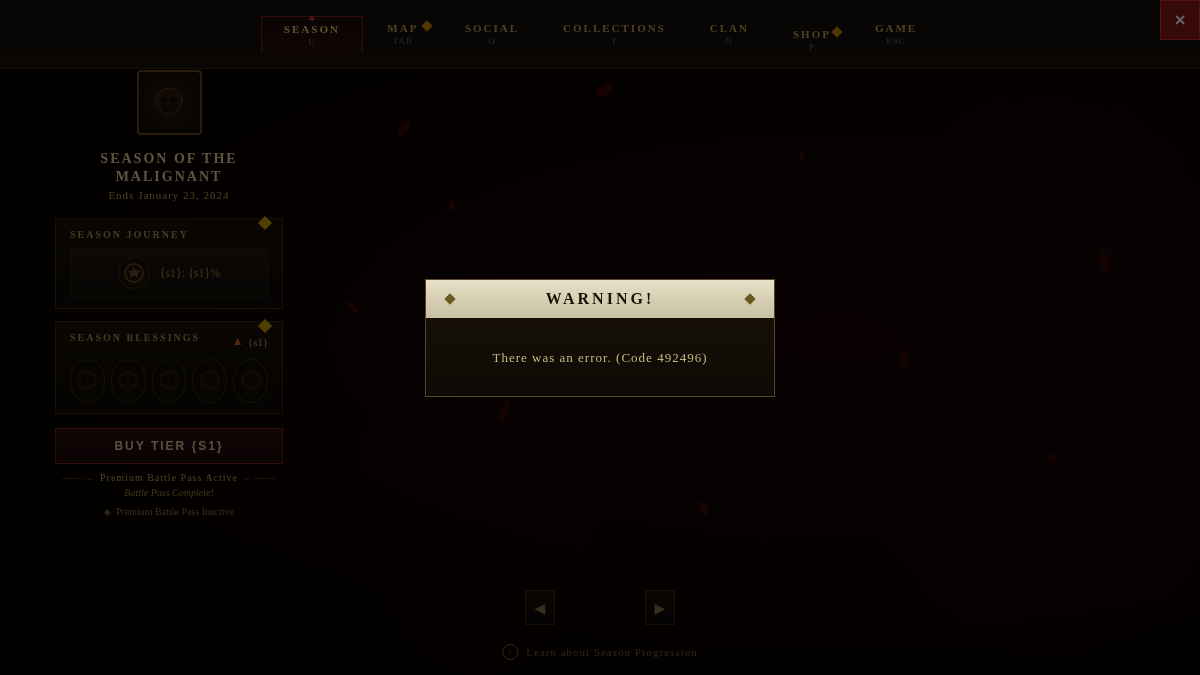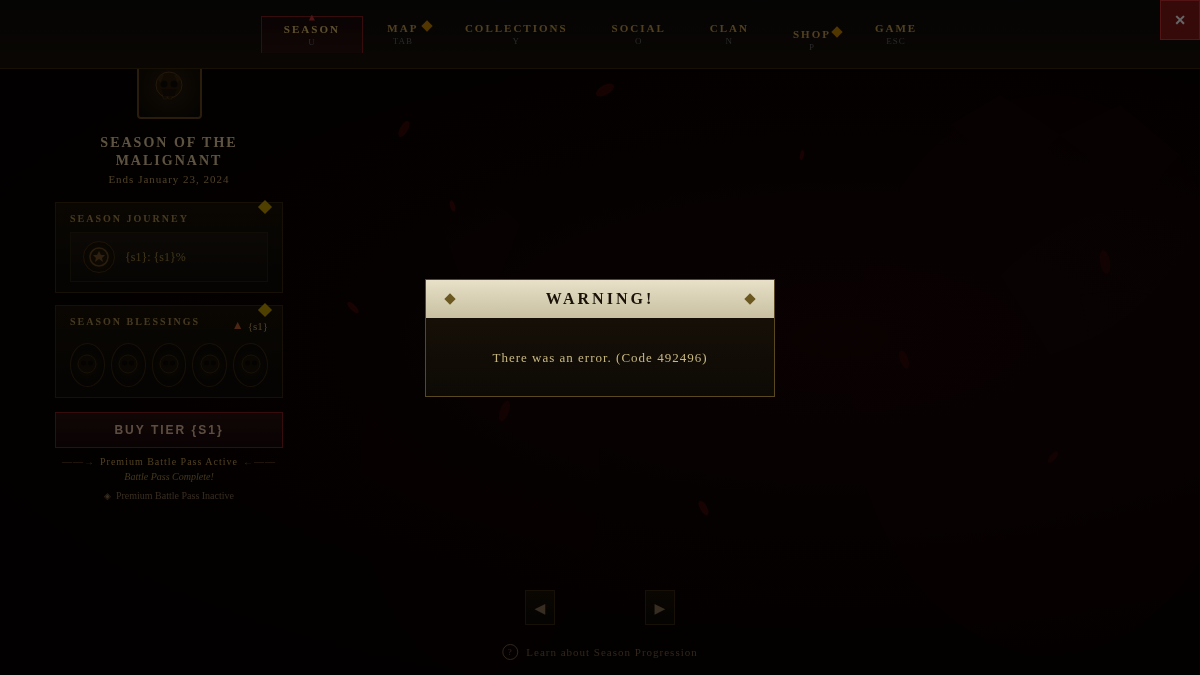--- a/index.html
+++ b/index.html
@@ -120,21 +120,21 @@
 
     .close-btn-x {
       color: #fff;
       font-size: 14px;
       font-weight: bold;
     }
 
     
     .left-panel {
       position: absolute;
-      top: 39px;
+      top: 55px;
       left: 35px;
       width: 248px;
       z-index: 5;
       padding-left: 20px;
     }
 
     
     .char-icon {
       display: flex;
       justify-content: center;
@@ -212,20 +212,21 @@
     }
 
     
     .journey-row {
       display: flex;
       align-items: center;
       gap: 10px;
       background: linear-gradient(180deg, #1e1610 0%, #120e08 100%);
       border: 1px solid #2a2010;
       padding: 8px 12px;
+      justify-content: center;
     }
 
     .journey-icon {
       width: 32px;
       height: 32px;
       background: radial-gradient(circle, #2a1a08 0%, #0d0a05 100%);
       border: 1px solid #4a3010;
       border-radius: 50%;
       display: flex;
       align-items: center;
@@ -517,26 +518,26 @@
   <div class="nav-item active">
     <span class="nav-label">SEASON</span>
     <span class="nav-key">U</span>
   </div>
   <div class="nav-item" style="position:relative;">
     <span class="nav-label">MAP</span>
     <span class="nav-key">TAB</span>
     <div class="nav-diamond"></div>
   </div>
   <div class="nav-item">
+    <span class="nav-label">SOCIAL</span>
+    <span class="nav-key">O</span>
+  </div>
+  <div class="nav-item">
     <span class="nav-label">COLLECTIONS</span>
     <span class="nav-key">Y</span>
-  </div>
-  <div class="nav-item">
-    <span class="nav-label">SOCIAL</span>
-    <span class="nav-key">O</span>
   </div>
   <div class="nav-item">
     <span class="nav-label">CLAN</span>
     <span class="nav-key">N</span>
   </div>
   <div class="nav-item" style="position:relative;margin-top:12px;">
     <span class="nav-label">SHOP</span>
     <span class="nav-key">P</span>
     <div class="nav-diamond"></div>
   </div>

